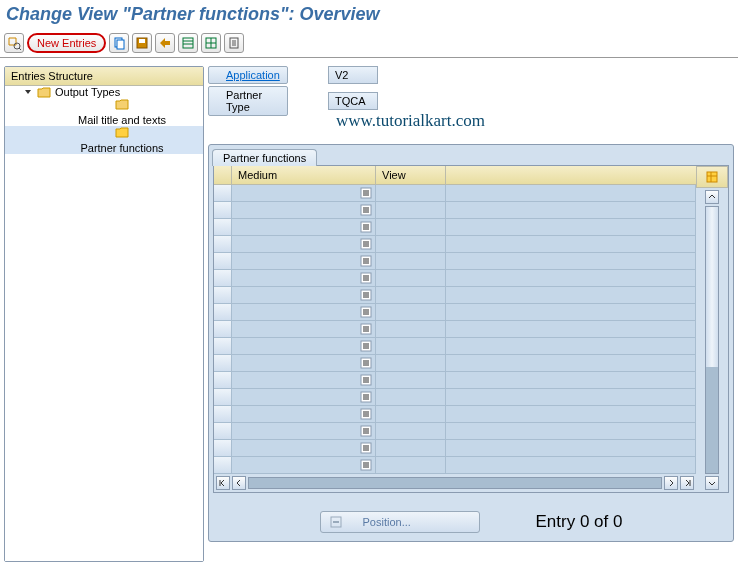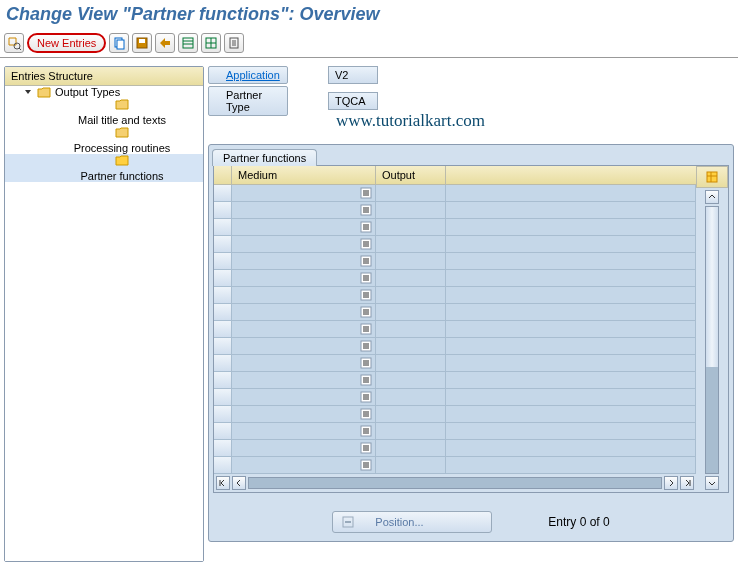--- a/index.html
+++ b/index.html
@@ -59,21 +59,21 @@
   .vscroll { flex: 1; display: flex; flex-direction: column; padding: 2px; gap: 2px; }
   .scroll-btn { width: 14px; height: 14px; background: linear-gradient(#fdfdfd, #d0deee); border: 1px solid #8a9bb0; display: flex; align-items: center; justify-content: center; cursor: pointer; align-self: center; }
   .vtrack { flex: 1; width: 14px; background: #a8bdd0; border: 1px solid #8a9bb0; align-self: center; position: relative; }
   .vthumb { position: absolute; top: 0; left: 0; right: 0; height: 60%; background: linear-gradient(90deg, #d0deee, #eef4fa, #d0deee); }
   
   .hscroll-row { display: flex; padding: 2px; gap: 2px; align-items: center; background: #d2e0ee; }
   .htrack { flex: 1; height: 12px; background: #a8bdd0; border: 1px solid #8a9bb0; }
   
   .footer { display: flex; align-items: center; justify-content: center; gap: 56px; padding: 18px 0 4px; }
   .pos-btn { width: 160px; height: 22px; background: linear-gradient(#eef4fa, #d0deee); border: 1px solid #9ab; display: flex; align-items: center; gap: 20px; padding: 0 8px; color: #5a7aa5; cursor: pointer; border-radius: 3px; }
-  .entry-txt { font-size: 12px; }
+  .entry-txt { font-size: 17px; }
 </style>
 </head>
 <body>
 
 <div class="page-title">Change View "Partner functions": Overview</div>
 
 <div class="toolbar">
   <div class="tbtn">
       <svg viewBox="0 0 14 14">
         <path d="M2 2 L9 2 L9 9 L2 9 Z" fill="none" stroke="#c80" stroke-width="1"></path>
@@ -135,26 +135,20 @@
             <path d="M1 3 L5 3 L6 2 L13 2 L13 11 L1 11 Z" fill="#f5d070" stroke="#c90"></path>
           </svg>
           <span>Output Types</span>
         </div>
         <div class="tree-row indent2">
           <svg class="folder-icon" viewBox="0 0 14 12">
             <path d="M1 3 L5 3 L6 2 L13 2 L13 11 L1 11 Z" fill="#f5d070" stroke="#c90"></path>
           </svg>
           <span>Mail title and texts</span>
         </div>
-        <div class="tree-row indent2">
-          <svg class="folder-icon" viewBox="0 0 14 12">
-            <path d="M1 3 L5 3 L6 2 L13 2 L13 11 L1 11 Z" fill="#f5d070" stroke="#c90"></path>
-          </svg>
-          <span>Processing routines</span>
-        </div>
         <div class="tree-row indent2 sel">
           <svg class="folder-icon" viewBox="0 0 14 12">
             <path d="M1 3 L5 3 L6 2 L13 2 L13 11 L1 11 Z" fill="#ffd040" stroke="#c90"></path>
           </svg>
           <span>Partner functions</span>
         </div>
       </div>
   </div>
 
   <div class="content">
@@ -169,21 +163,21 @@
 
     <div class="watermark">www.tutorialkart.com</div>
 
     <div class="grid-area">
       <span class="grid-tab">Partner functions</span>
       <div class="grid-container">
         <div class="grid-main">
           <div class="col-headers">
             <div class="col-h mark"></div>
             <div class="col-h medium">Medium</div>
-            <div class="col-h funct">Output</div>
+            <div class="col-h funct">View</div>
           </div>
           <div class="grid-rows" id="grid-rows">
               <div class="grow">
                 <div class="gcell mark"></div>
                 <div class="gcell medium">
                   <svg class="dd-icon" viewBox="0 0 12 12">
                     <rect x="1" y="1" width="10" height="10" fill="#fff" stroke="#8a9bb0"></rect>
                     <line x1="3" y1="4" x2="9" y2="4" stroke="#333"></line>
                     <line x1="3" y1="6" x2="9" y2="6" stroke="#333"></line>
                     <line x1="3" y1="8" x2="9" y2="8" stroke="#333"></line>

